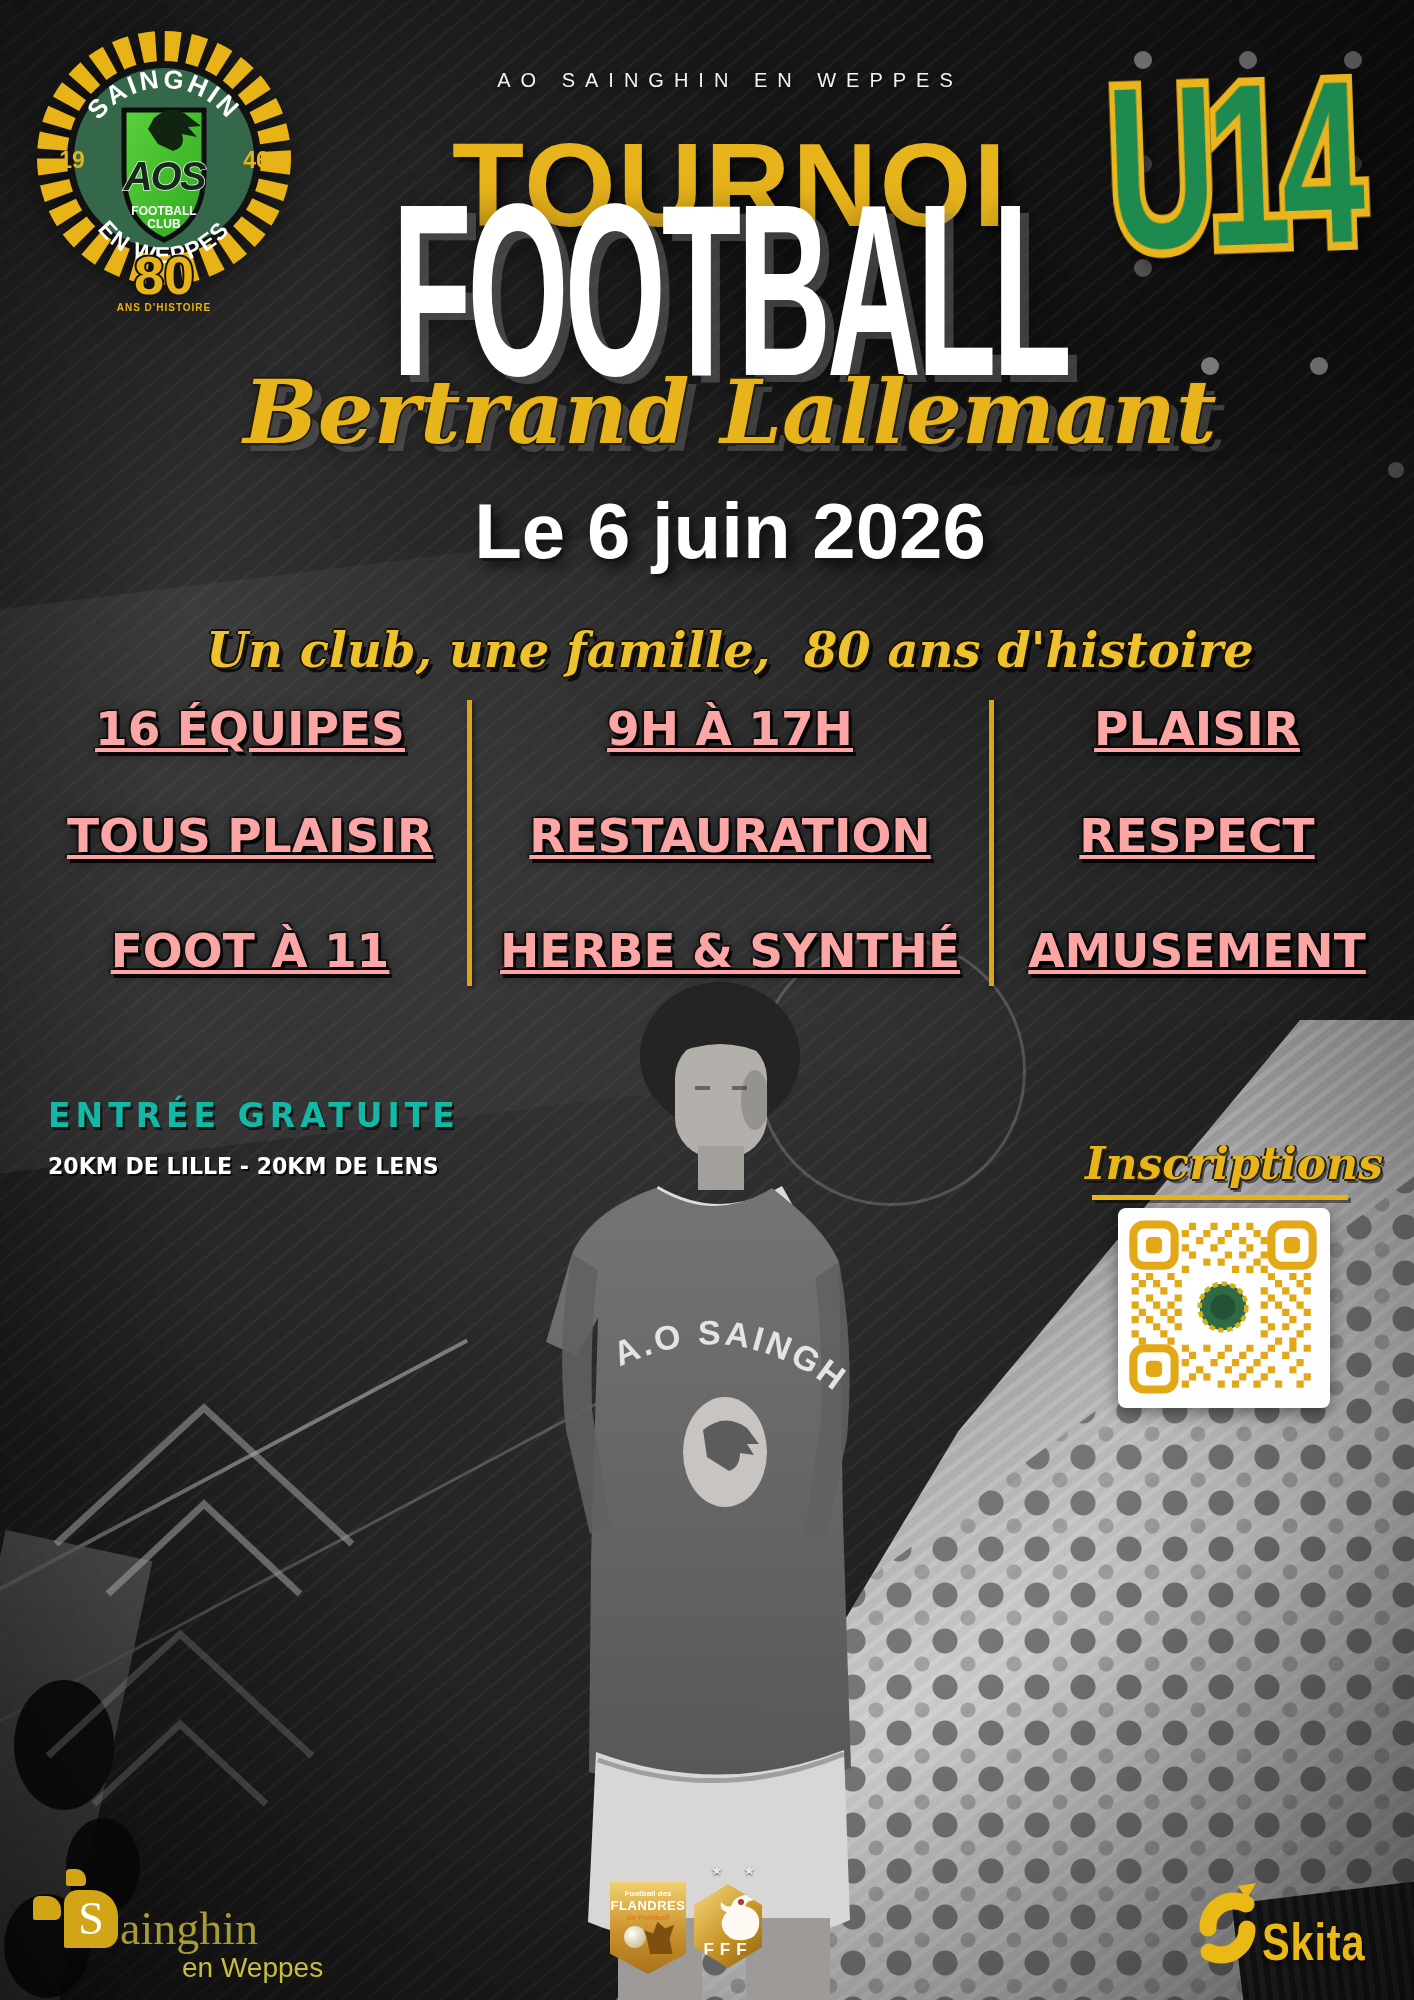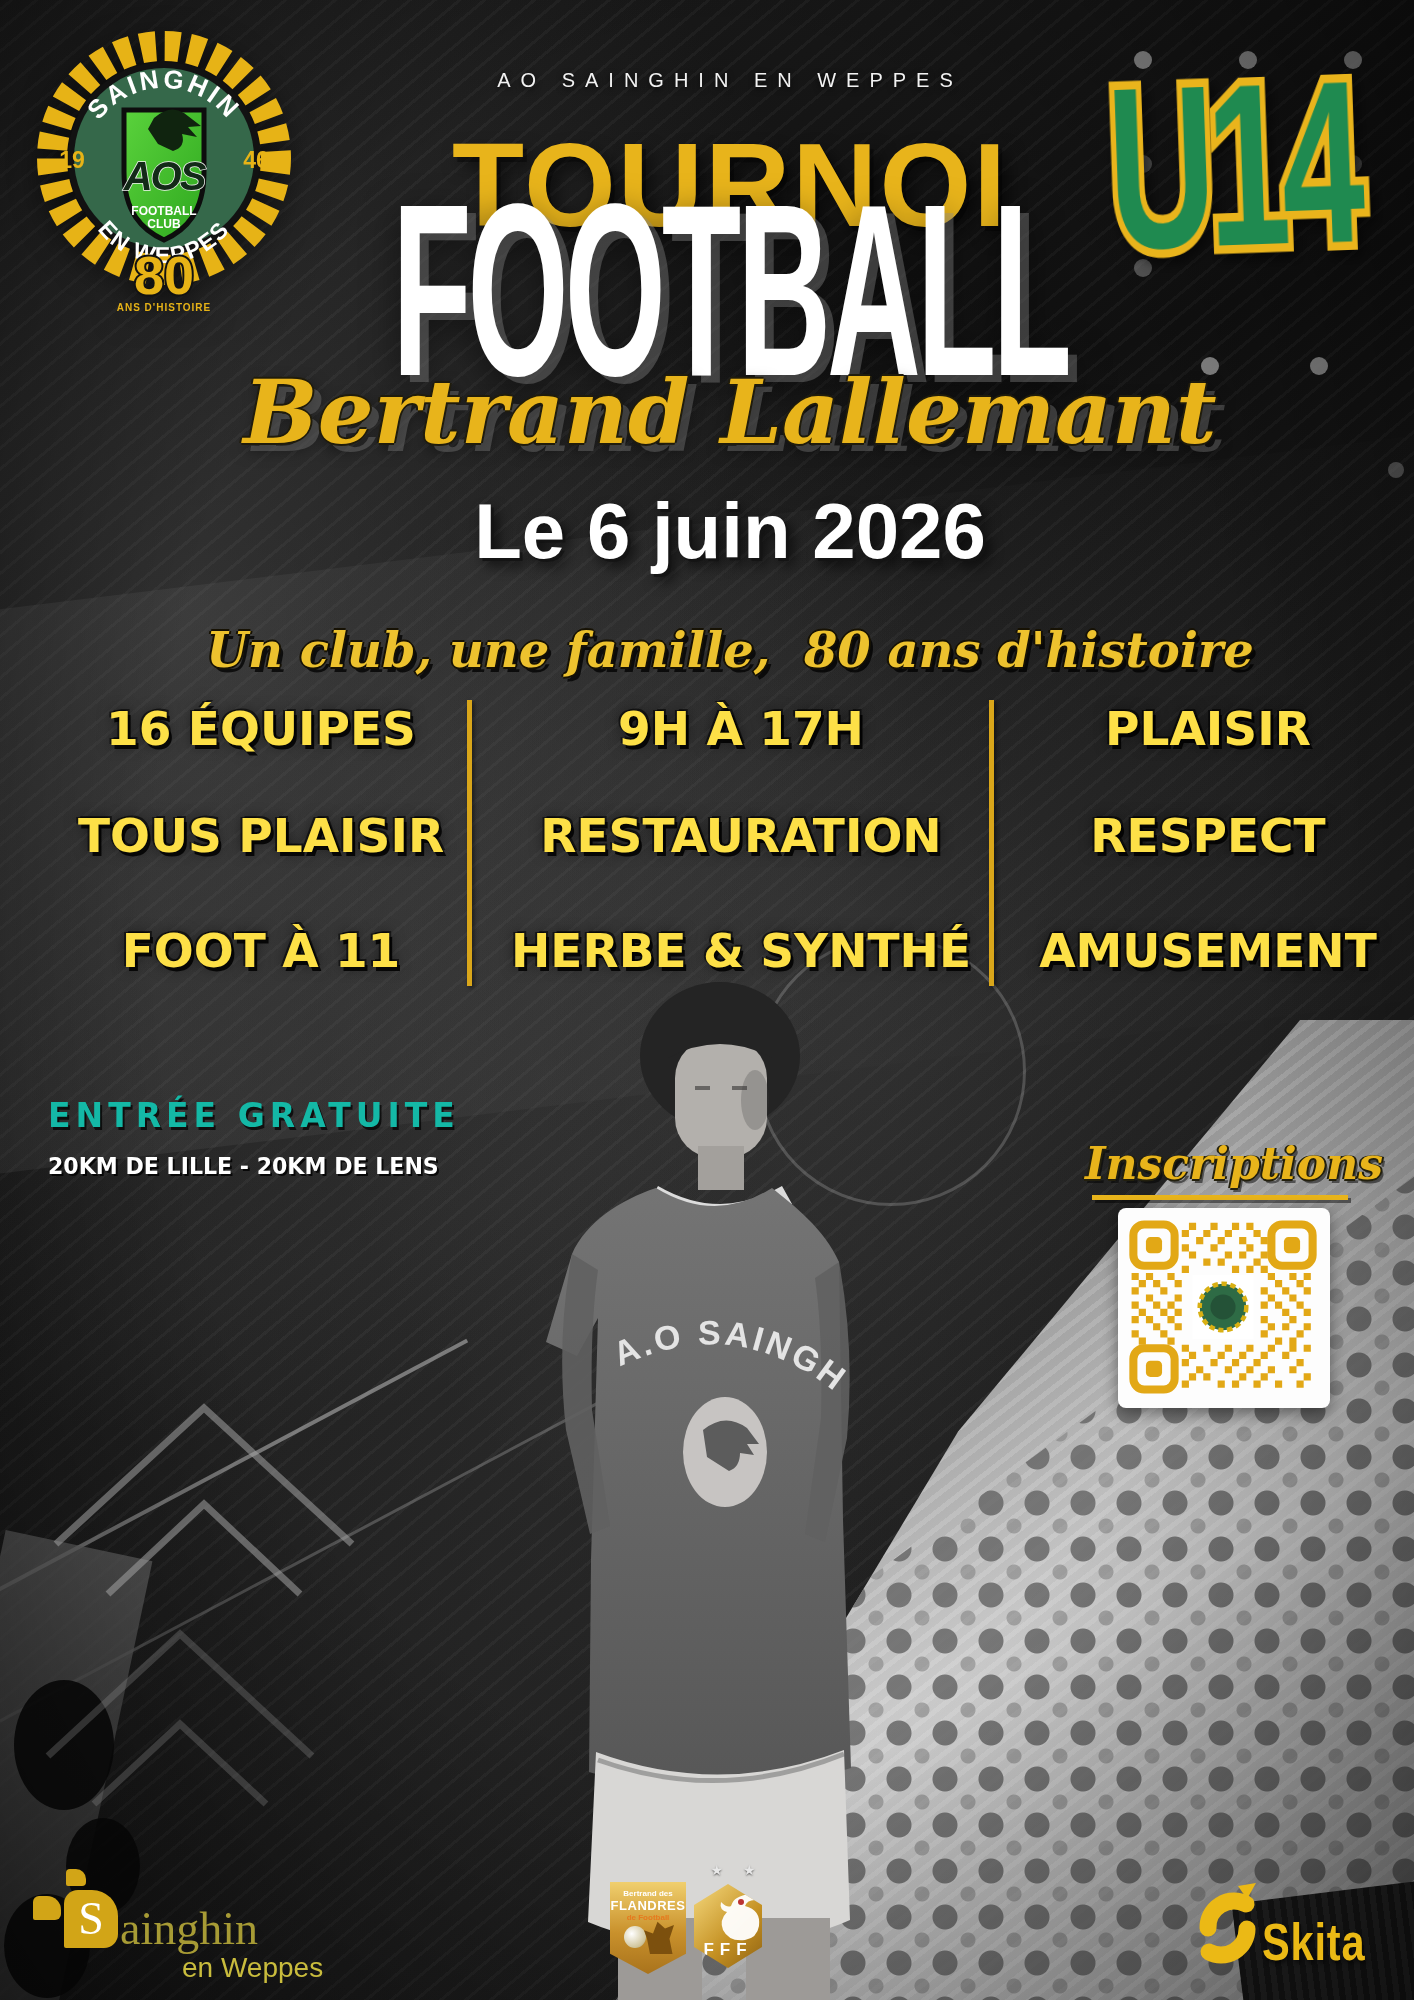--- a/index.html
+++ b/index.html
@@ -59,23 +59,23 @@
   .football .stretch{display:inline-block;transform:scaleY(1.88);transform-origin:top center;}
   .script{font-family:"DejaVu Serif",serif;font-style:italic;font-weight:700;margin-top:38px;}
   .bertrand{top:330px;font-size:88px;color:#E8B41B;z-index:7;
     text-shadow:2px 0 0 #201c0c,-2px 0 0 #201c0c,0 2px 0 #201c0c,0 -2px 0 #201c0c,
       9px 8px 0 rgba(125,125,125,.40), 4px 6px 16px rgba(0,0,0,.6);}
   .dateline{top:492px;font-size:78px;font-weight:900;color:#fff;z-index:5;
     text-shadow:3px 3px 0 rgba(20,20,20,.9), 6px 7px 14px rgba(0,0,0,.75);}
   .tagline{top:588px;font-size:48px;color:#EDC22E;white-space:pre;z-index:5;
     text-shadow:2px 0 0 #171204,-2px 0 0 #171204,0 2px 0 #171204,0 -2px 0 #171204,4px 5px 0 rgba(0,0,0,.75);}
   .col{position:absolute;z-index:5;text-align:center;}
-  .col-line{position:absolute;left:11px;width:100%;font-family:"DejaVu Sans",sans-serif;font-weight:700;
-    font-size:47px;color:#fde047;line-height:1;
-    text-shadow:3px 4px 0 rgba(0,0,0,.85),-2px -1px 0 rgba(0,0,0,.55),2px -2px 0 rgba(0,0,0,.55),0 0 14px rgba(0,0,0,.55);}
+  .col-line{position:absolute;left:0;width:100%;font-family:"DejaVu Sans",sans-serif;font-weight:700;
+    font-size:47px;color:#fca5a5;line-height:1;
+    text-shadow:3px 4px 0 rgba(0,0,0,.85),-2px -1px 0 rgba(0,0,0,.55),2px -2px 0 rgba(0,0,0,.55),0 0 14px rgba(0,0,0,.55);text-decoration:underline;}
   .c1{left:40px;top:700px;width:420px;height:300px;}
   .c2{left:470px;top:700px;width:520px;height:300px;}
   .c3{left:992px;top:700px;width:410px;height:300px;}
   .r1{top:5px;}.r2{top:112px;}.r3{top:227px;}
   .divider{position:absolute;top:700px;width:5px;height:286px;background:#D9A61A;z-index:5;
     box-shadow:2px 2px 4px rgba(0,0,0,.5);}
   .d1{left:467px;}.d2{left:989px;}
   .entry{position:absolute;left:48px;top:1096px;z-index:5;}
   .entry-title{font-family:"DejaVu Sans",sans-serif;font-size:33px;font-weight:700;letter-spacing:5px;
     color:#14b8a6;text-shadow:2px 3px 0 rgba(0,0,0,.7);}
@@ -307,21 +307,21 @@
 
   <div class="leaf leaf-sm"></div>
   <div class="leaf leaf-med"></div>
   <div class="leaf leaf-big">
     <span class="leaf-initial">S</span>
   </div>
   <div class="city-name">ainghin</div>
   <div class="city-sub">en Weppes</div>
 
   <div class="shield">
-    <div class="l1">Bertrand des</div>
+    <div class="l1">Football des</div>
     <div class="l2">FLANDRES</div>
     <div class="l3">de Football</div>
     <div class="ball"></div>
     <div class="lion"></div>
   </div>
 
   <div class="stars">★ ★</div>
   <div class="hex">
     <svg width="86" height="84" viewBox="0 0 86 84">
       <path d="M43,14 q14,-8 18,2 q-8,0 -10,6 q16,4 14,20 q-2,12 -14,14 q-16,2 -22,-10 q-4,-10 4,-18 q-8,-2 -6,-10 q6,6 10,4 q2,-6 6,-8z" fill="#fff" opacity=".95"></path>

